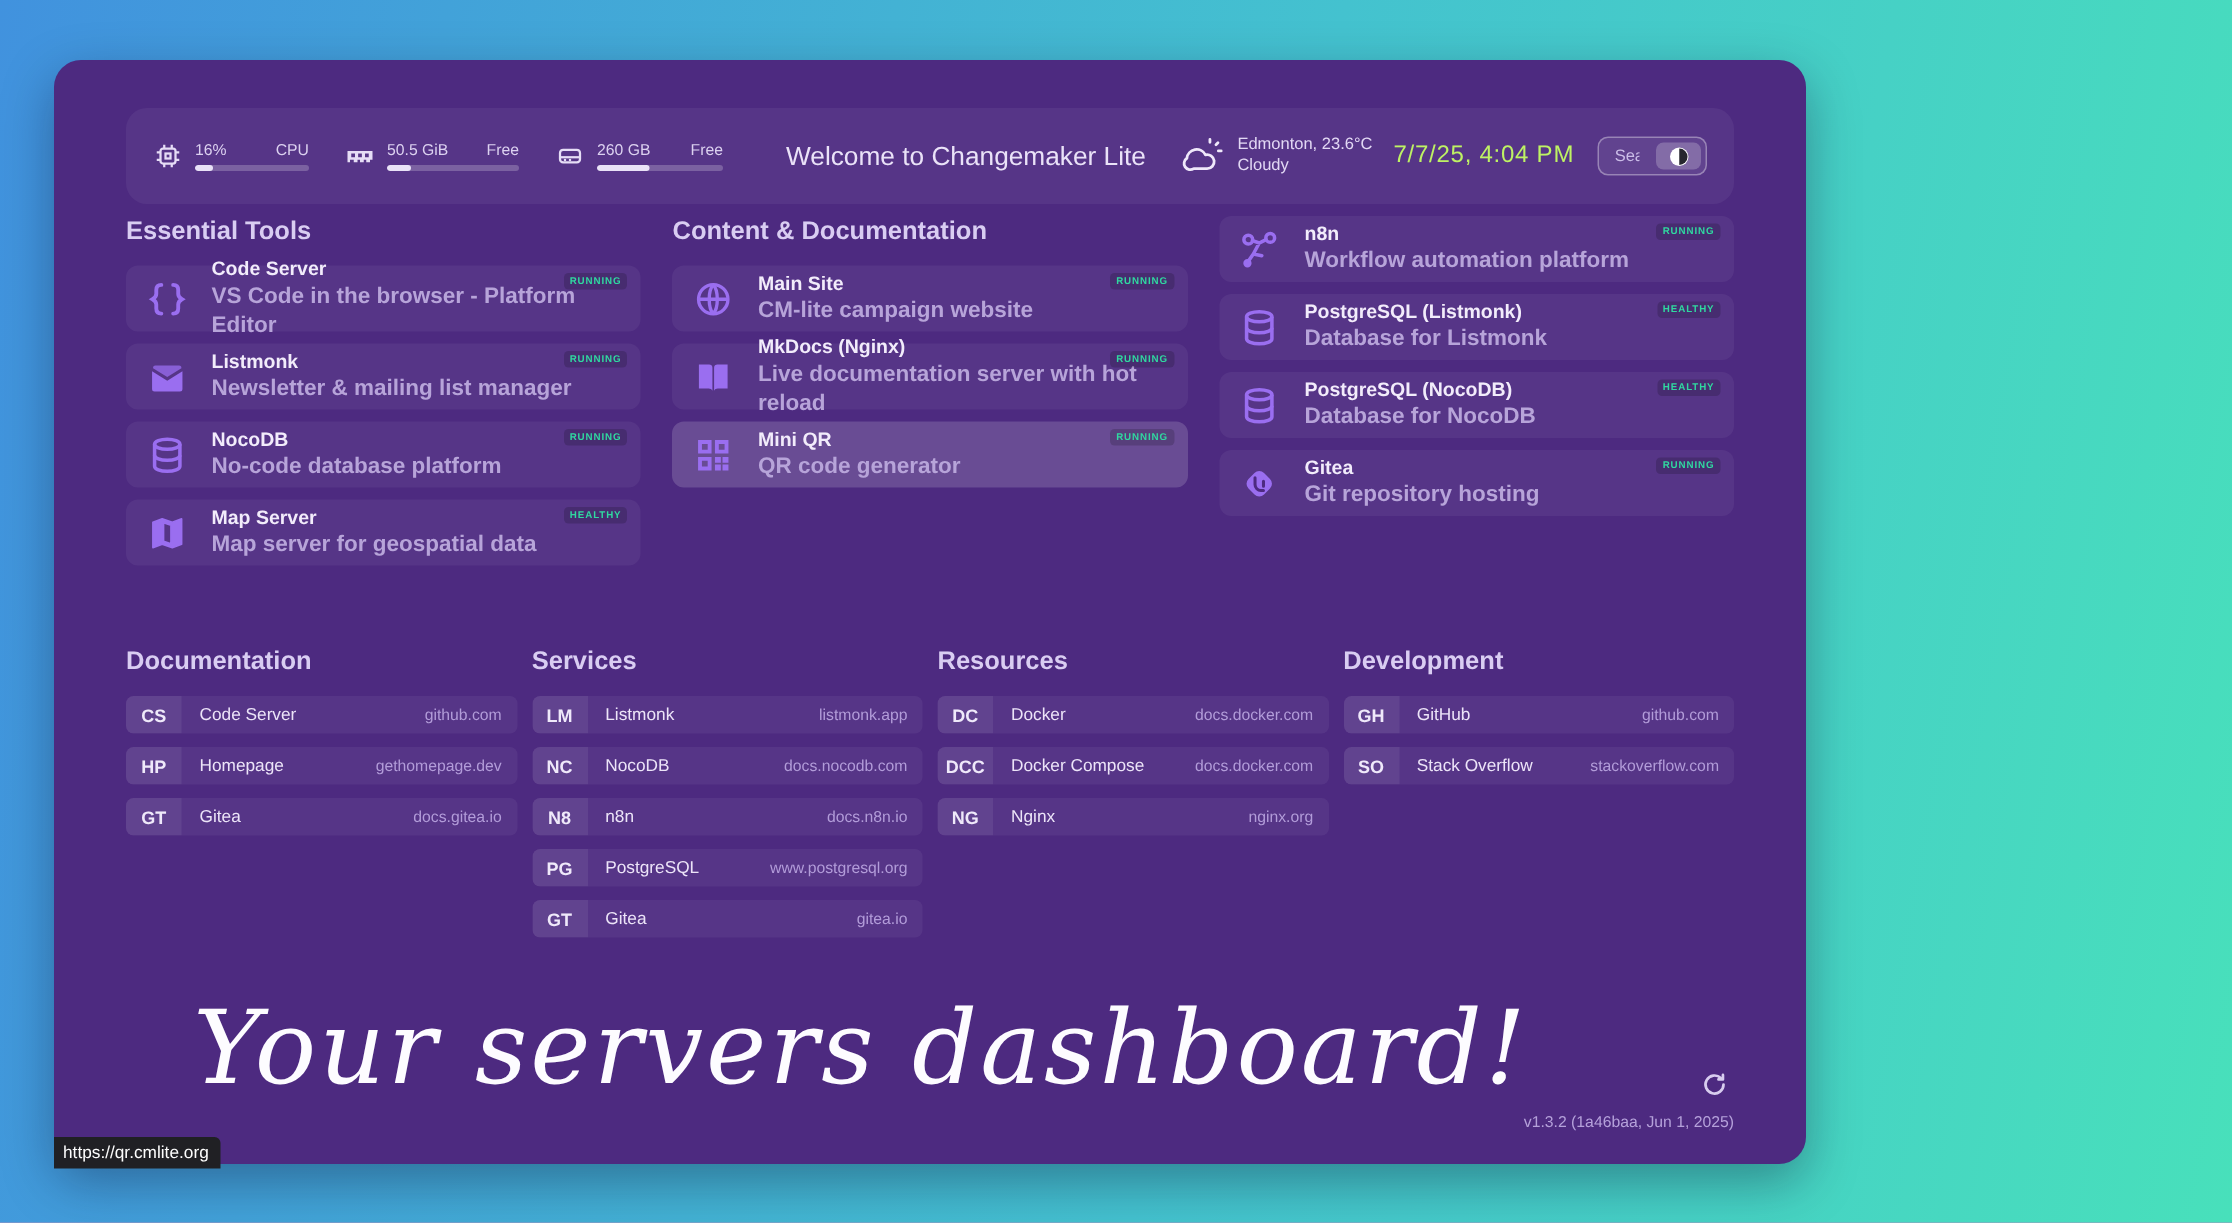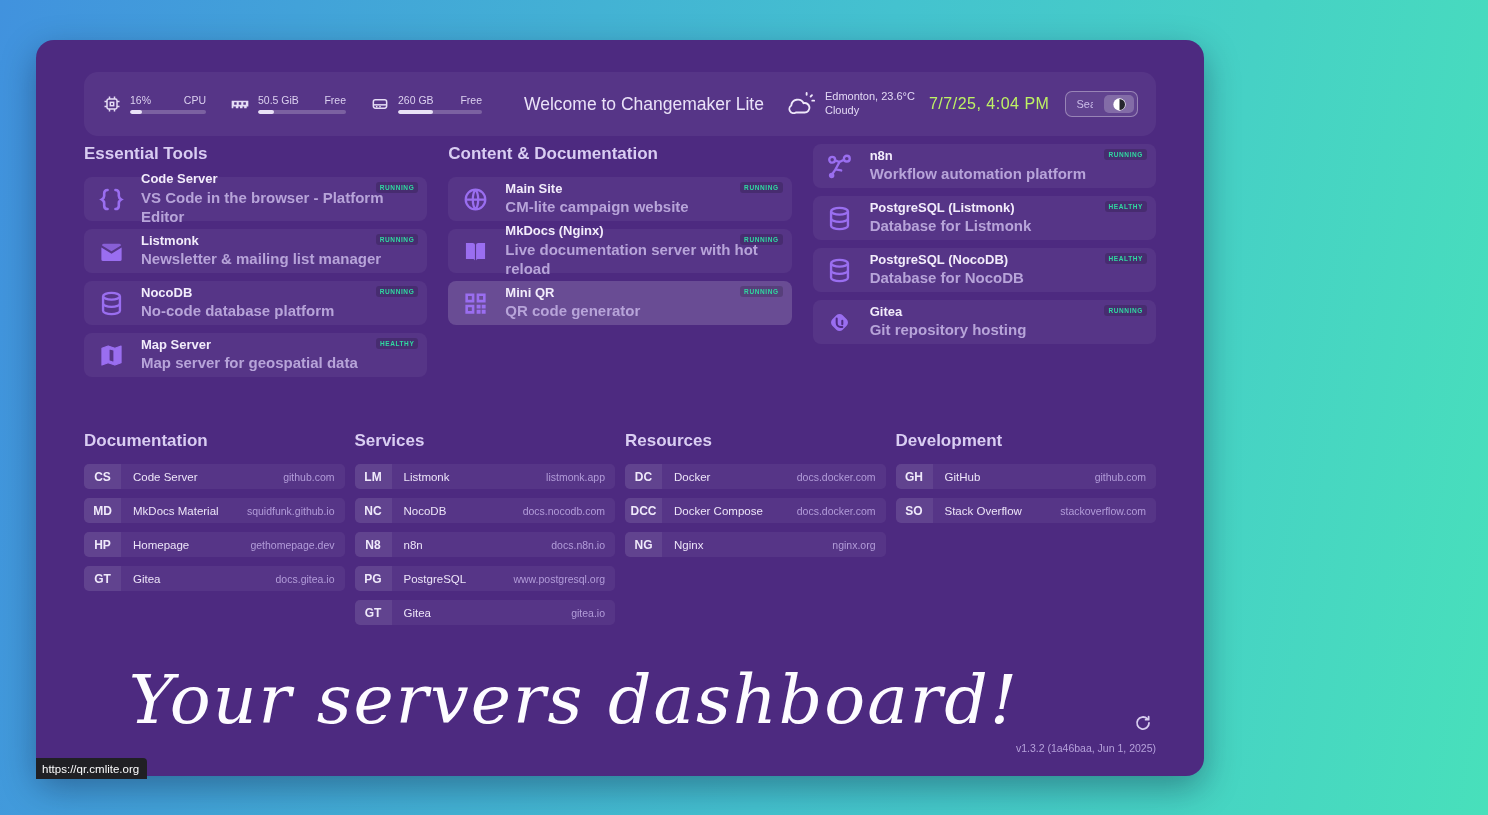--- a/index.html
+++ b/index.html
@@ -348,25 +348,20 @@
 
   <div class="bookmarks-row" id="bookmark-groups">
       <section class="bm-group">
         <h2 class="group-title">Documentation</h2>
         <a class="bm-row">
           <span class="bm-abbr">CS</span>
           <span class="bm-name">Code Server</span>
           <span class="bm-url">github.com</span>
         </a>
         <a class="bm-row">
-          <span class="bm-abbr">MD</span>
-          <span class="bm-name">MkDocs Material</span>
-          <span class="bm-url">squidfunk.github.io</span>
-        </a>
-        <a class="bm-row">
           <span class="bm-abbr">HP</span>
           <span class="bm-name">Homepage</span>
           <span class="bm-url">gethomepage.dev</span>
         </a>
         <a class="bm-row">
           <span class="bm-abbr">GT</span>
           <span class="bm-name">Gitea</span>
           <span class="bm-url">docs.gitea.io</span>
         </a>
       </section>

